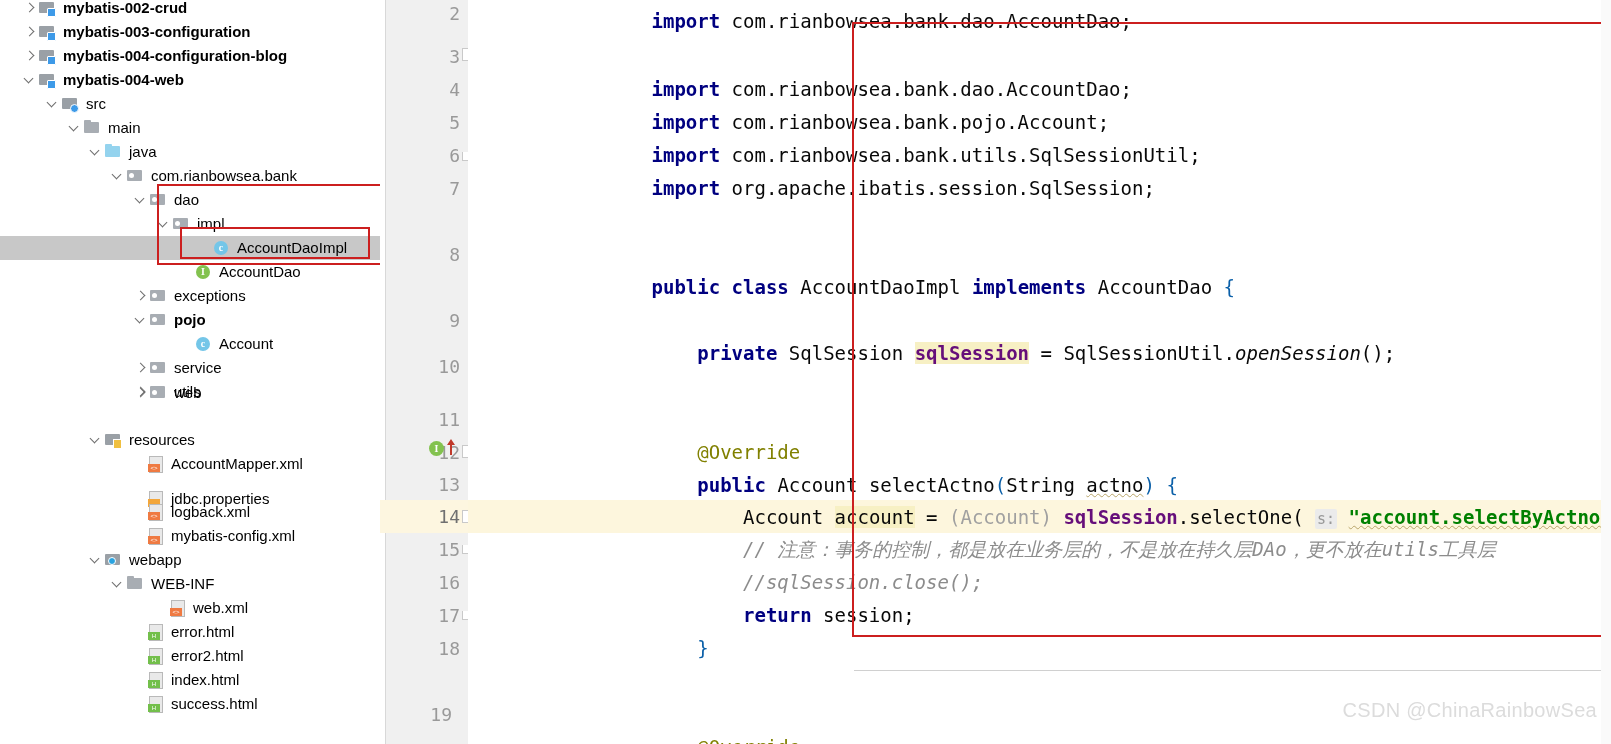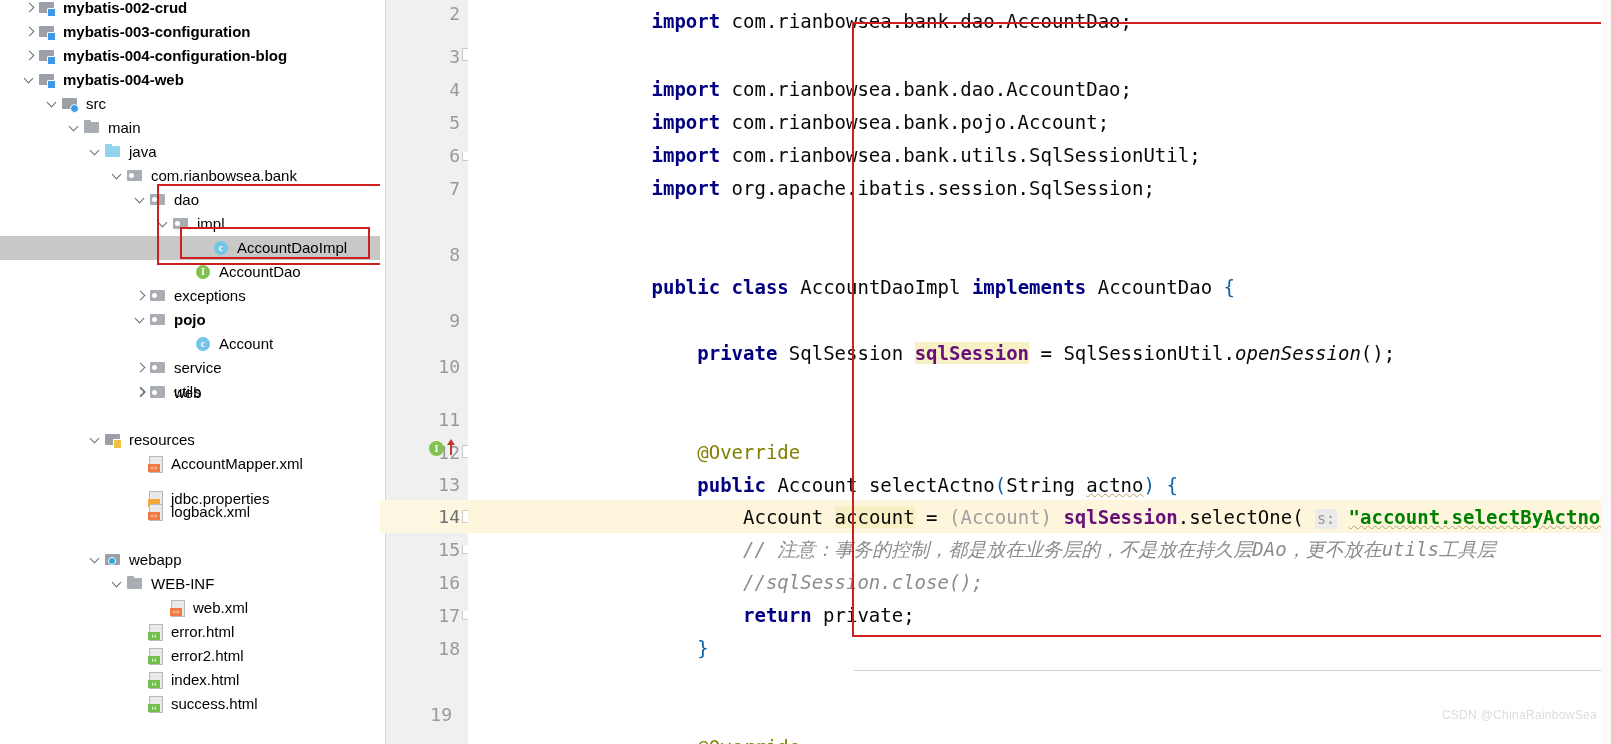--- a/index.html
+++ b/index.html
@@ -214,21 +214,21 @@
   }
   
   .sep{
     position:absolute;left:474px;top:670px;width:1035px;height:1px;background:#d0d0d0;
   }
   
   .ed-scroll{
     position:absolute;right:0;top:0;width:10px;height:744px;background:#fafafa;
   }
   .watermark{
-    position:absolute;right:14px;bottom:22px;color:#dcdcdc;font-size:12px;
+    position:absolute;right:14px;bottom:22px;color:#dcdcdc;font-size:20px;
     font-family:"Liberation Sans", sans-serif;letter-spacing:0.3px;
   }
 </style>
 </head>
 <body>
 
 <div class="screen">
 
   <div class="tree" id="tree">
       <div class="tree-row bold" style="position: absolute; left: 0px; right: 0px; top: -4px;">
@@ -359,20 +359,28 @@
         <span class="ic ic-file props"></span>
         <span class="tree-label">jdbc.properties</span>
       </div>
       <div class="tree-row" style="position: absolute; left: 0px; right: 0px; top: 500px;">
         <span class="indent" style="width: 130px;"></span>
         <span class="arrow"></span>
         <span class="ic ic-file">
           <span class="tag">&lt;&gt;</span>
         </span>
         <span class="tree-label">logback.xml</span>
+      </div>
+      <div class="tree-row" style="position: absolute; left: 0px; right: 0px; top: 524px;">
+        <span class="indent" style="width: 130px;"></span>
+        <span class="arrow"></span>
+        <span class="ic ic-file">
+          <span class="tag">&lt;&gt;</span>
+        </span>
+        <span class="tree-label">mybatis-config.xml</span>
       </div>
       <div class="tree-row" style="position: absolute; left: 0px; right: 0px; top: 548px;">
         <span class="indent" style="width: 88px;"></span>
         <span class="arrow down"></span>
         <span class="ic ic-webapp"></span>
         <span class="tree-label">webapp</span>
       </div>
       <div class="tree-row" style="position: absolute; left: 0px; right: 0px; top: 572px;">
         <span class="indent" style="width: 110px;"></span>
         <span class="arrow down"></span>
@@ -513,21 +521,21 @@
 
       <div class="line" style="left:92px;top:500px;">
         <span>        </span><span class="cmt">// 注意：事务的控制，都是放在业务层的，不是放在持久层DAo，更不放在utils工具层</span>
       </div>
 
       <div class="line" style="left:92px;top:533px;">
         <span>        </span><span class="cmt">//sqlSession.close();</span>
       </div>
 
       <div class="line" style="left:92px;top:566px;">
-        <span>        </span><span class="kw">return</span><span> private;</span>
+        <span>        </span><span class="kw">return</span><span> session;</span>
       </div>
 
       <div class="line" style="left:92px;top:599px;">
         <span>    </span><span class="brk">}</span>
       </div>
 
       <div class="line" style="left:92px;top:698px;">
         <span>    </span><span class="ann">@Override</span>
       </div>
 

